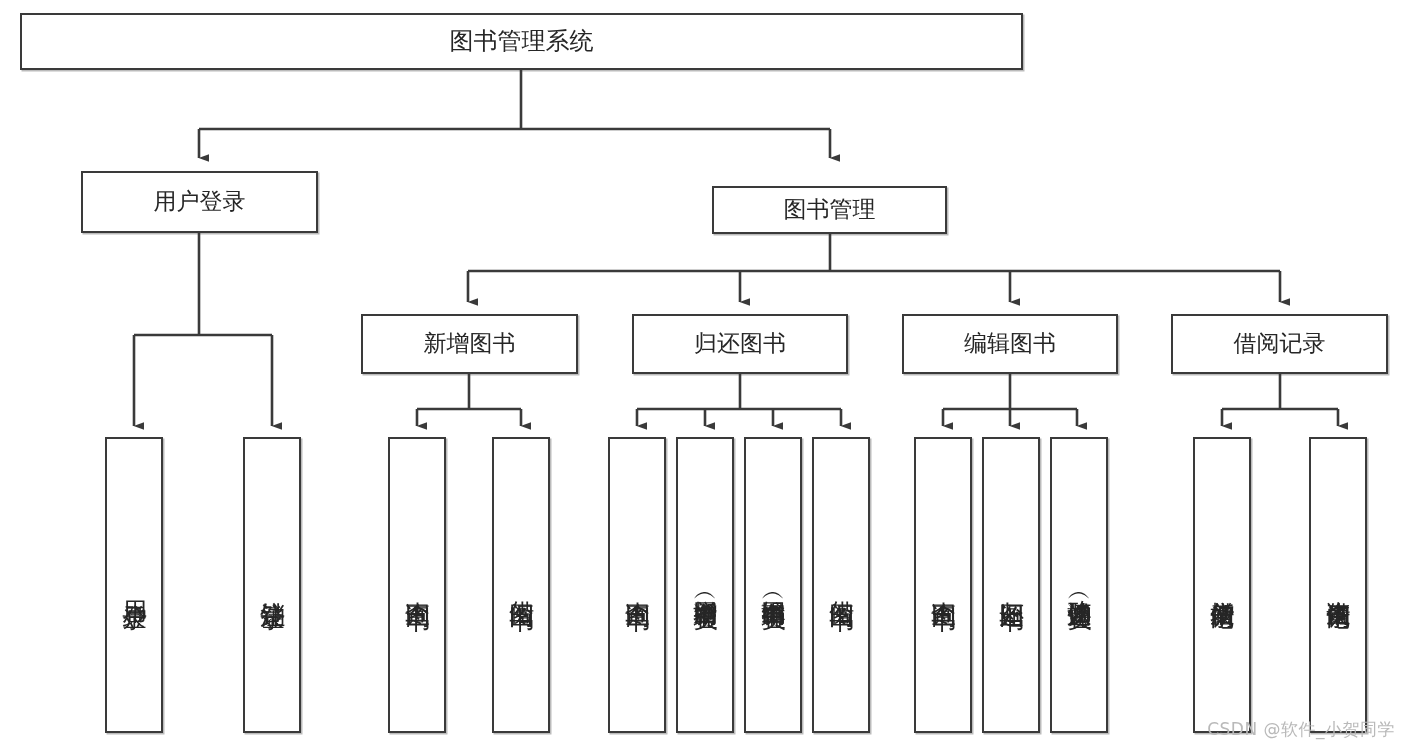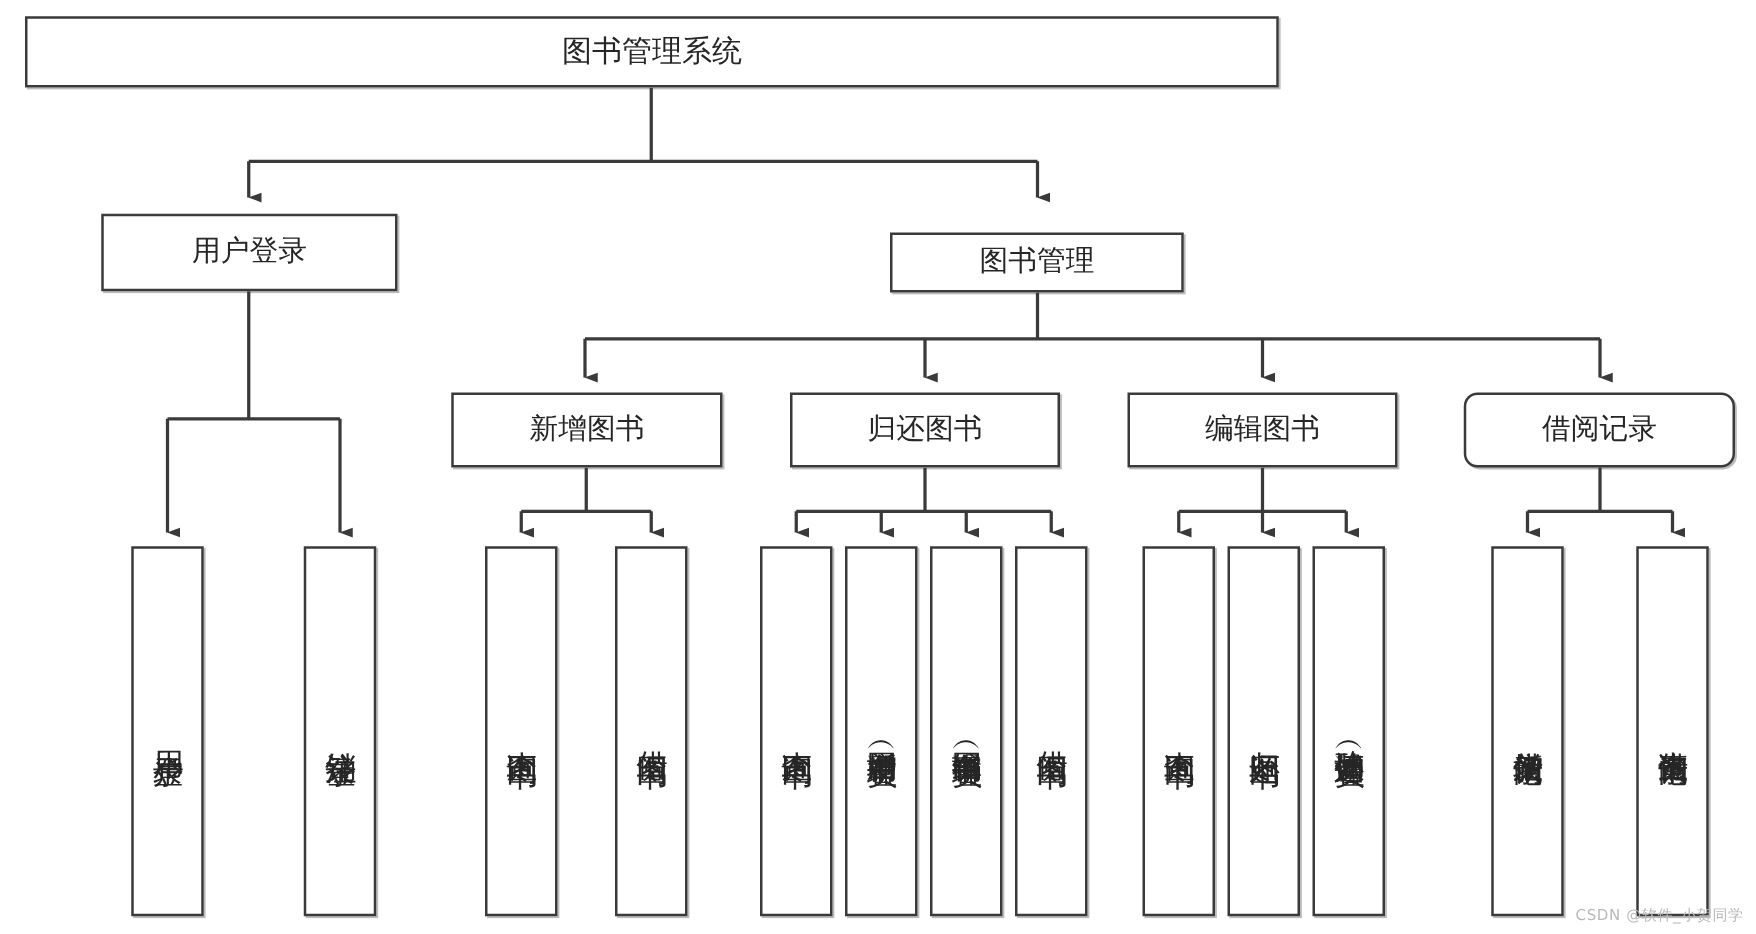--- a/index.html
+++ b/index.html
@@ -60,21 +60,21 @@
     max-height: 268px;
   }
   .node.vert.narrow .lbl {
     font-size: 24px;
     letter-spacing: 1px;
   }
   #watermark {
     position: absolute;
     right: 10px;
     bottom: 6px;
-    font-size: 12px;
+    font-size: 17px;
     color: #b9b9b9;
     letter-spacing: 0.5px;
     white-space: nowrap;
     pointer-events: none;
   }
 </style>
 </head>
 <body>
 
 <div id="canvas">
@@ -142,21 +142,21 @@
 
   <div class="node horiz" style="left:361px; top:314px; width:217px; height:60px;">
     <span class="lbl">新增图书</span>
   </div>
   <div class="node horiz" style="left:632px; top:314px; width:216px; height:60px;">
     <span class="lbl">归还图书</span>
   </div>
   <div class="node horiz" style="left:902px; top:314px; width:216px; height:60px;">
     <span class="lbl">编辑图书</span>
   </div>
-  <div class="node horiz" style="left:1171px; top:314px; width:217px; height:60px;border-radius:11px;">
+  <div class="node horiz" style="left:1171px; top:314px; width:217px; height:60px;">
     <span class="lbl">借阅记录</span>
   </div>
 
   <div class="node vert" style="left:105px; top:437px; width:58px; height:296px;">
     <span class="lbl">用户登录</span>
   </div>
   <div class="node vert" style="left:243px; top:437px; width:58px; height:296px;">
     <span class="lbl">注销登录</span>
   </div>
 

